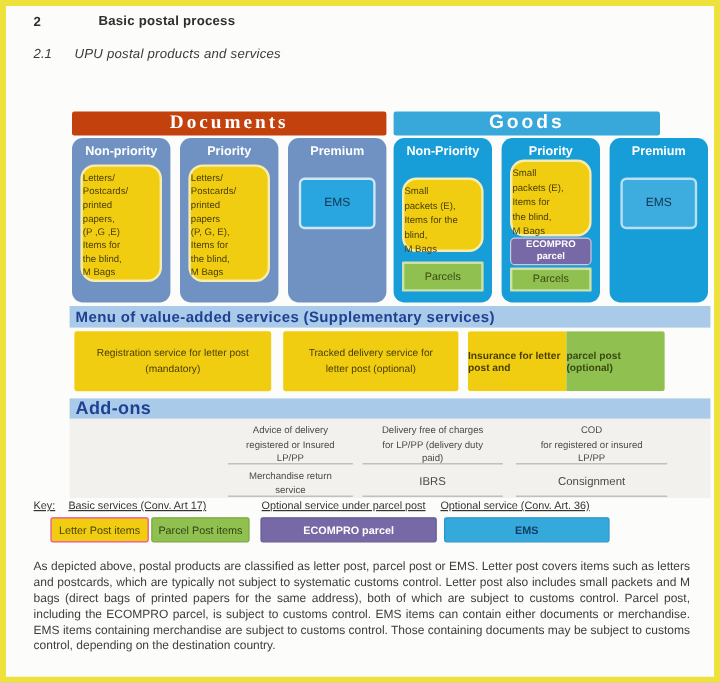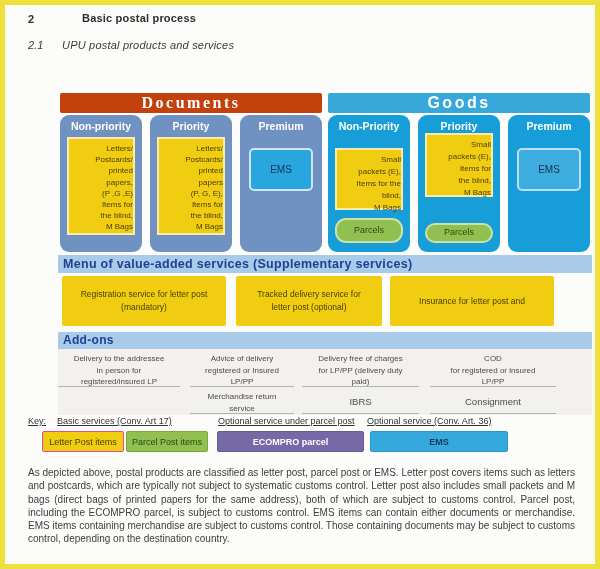--- a/index.html
+++ b/index.html
@@ -20,50 +20,50 @@
   .bar-docs{background:#c2410c;font-family:Liberation Serif, serif;}
   .bar-goods{background:#38a8da;}
 
   
   .pcol{top:115px;width:82px;height:137px;border-radius:9px;}
   .pcol.docs{background:#6f92c3;}
   .pcol.goods{background:#179ed8;}
   .pcol-label{margin-top:5px;text-align:center;color:#fff;font-size:10.5px;font-weight:bold;}
 
   .ybox{position:absolute;left:7px;right:7px;background:#f1cd12;border:2px solid #f7ecae;
-        border-radius:0;color:#4c4000;font-size:8px;line-height:1.4;text-align:right;
+        border-radius:12px;color:#4c4000;font-size:8px;line-height:1.4;text-align:left;
         white-space:pre-line;box-sizing:border-box;padding-top:4px;}
   .ybox.tall{top:22px;height:98px;}
   .ybox.g0{top:33px;height:62px;line-height:1.5;}
   .ybox.g1{top:18px;height:64px;line-height:1.5;}
 
   .parcels{position:absolute;left:7px;right:7px;background:#8fc050;border:2px solid #cde2a9;
-           border-radius:11px;color:#39480f;font-size:9px;text-align:center;box-sizing:border-box;}
+           border-radius:1px;color:#39480f;font-size:9px;text-align:center;box-sizing:border-box;}
   .parcels.g0{top:103px;height:25px;line-height:20px;}
   .parcels.g1{top:108px;height:20px;line-height:15px;}
 
   .ecompro{position:absolute;left:7px;right:7px;top:83px;height:23px;background:#7768a6;
            border:1px solid #cfc8e2;border-radius:4px;color:#fff;font-size:8px;font-weight:bold;
            line-height:1.3;text-align:center;white-space:pre-line;box-sizing:border-box;}
   .emsbox{position:absolute;left:9px;right:9px;top:33px;height:43px;border-radius:5px;
           font-size:10px;text-align:center;color:#16334f;line-height:39px;box-sizing:border-box;}
   .emsbox.docs{background:#29a6df;border:2px solid #cfe6f5;}
   .emsbox.goods{background:#3cadde;border:2px solid #b8e0f2;}
 
   
   .band{left:58px;width:534px;background:#a9cbe9;color:#1f4093;font-weight:bold;
         padding-left:5px;box-sizing:border-box;letter-spacing:.3px;}
   .band.menu{top:255px;height:18px;font-size:12.5px;line-height:18px;}
-  .band.addons{top:332px;height:17px;font-size:12px;line-height:17px;}
+  .band.addons{top:332px;height:17px;font-size:15px;line-height:17px;}
 
   
   .vbox{top:276px;height:50px;background:#f1cd12;border-radius:2px;color:#473e00;
         font-size:8.5px;line-height:1.5;text-align:center;white-space:pre-line;
         display:flex;align-items:center;justify-content:center;}
-  .vsplit{top:276px;height:50px;border-radius:2px;overflow:hidden;display:flex;flex-direction:row;}
+  .vsplit{top:276px;height:50px;border-radius:2px;overflow:hidden;display:flex;flex-direction:row;font-weight:bold;}
   .vhalf{flex:1;display:flex;align-items:center;justify-content:center;font-size:8.5px;}
   .vhalf.yellow{background:#f1cd12;color:#473e00;}
   .vhalf.green{background:#8fc050;color:#39480f;}
 
   
   .addons-bg{left:58px;top:349px;width:534px;height:66px;background:#f3f1ee;}
   .acell{color:#4b4b4b;font-size:8px;line-height:1.45;text-align:center;white-space:pre-line;
          border-bottom:1px solid #b3b3b3;box-sizing:border-box;padding-top:2px;}
   .acell.r1{top:351px;height:36px;}
   .acell.r2{top:389px;height:25px;}
@@ -85,21 +85,21 @@
 <body>
 
 <div class="page">
 
   <span class="abs h-num" style="left:28px;top:13px;">2</span>
   <span class="abs h-title" style="left:62px;top:12px;margin-left:20px;">Basic postal process</span>
   <span class="abs h-num sub" style="left:28px;top:39px;">2.1</span>
   <span class="abs h-title sub" style="left:62px;top:39px;">UPU postal products and services</span>
 
   <div class="abs group-bar bar-docs" style="left:60px;top:93px;width:262px;">Documents</div>
-  <div class="abs group-bar bar-goods" style="left:328px;top:93px;width:262px;">Goods</div>
+  <div class="abs group-bar bar-goods" style="left:328px;top:93px;width:222px;">Goods</div>
 
   <div class="abs pcol docs" style="left:60px;">
     <div class="pcol-label">Non-priority</div>
     <div class="ybox tall">Letters/
 Postcards/
 printed
 papers,
 (P ,G ,E)
 Items for
 the blind,
@@ -130,43 +130,43 @@
 M Bags</div>
     <div class="parcels g0">Parcels</div>
   </div>
   <div class="abs pcol goods" style="left:418px;">
     <div class="pcol-label">Priority</div>
     <div class="ybox g1">Small
 packets (E),
 Items for
 the blind,
 M Bags</div>
+    <div class="ecompro">ECOMPRO
+parcel</div>
     <div class="parcels g1">Parcels</div>
   </div>
   <div class="abs pcol goods" style="left:508px;">
     <div class="pcol-label">Premium</div>
     <div class="emsbox goods">EMS</div>
   </div>
 
   <div class="abs band menu">Menu of value-added services (Supplementary services)</div>
 
   <div class="abs vbox" style="left:236px;width:146px;">Tracked delivery service for
 letter post (optional)</div>
   <div class="abs vbox" style="left:62px;width:164px;">Registration service for letter post
 (mandatory)</div>
   <div class="abs vsplit" style="left:390px;width:164px;">
     <div class="vhalf yellow">Insurance for letter post and</div>
+    <div class="vhalf green">parcel post (optional)</div>
   </div>
 
   <div class="abs band addons">Add-ons</div>
   <div class="abs addons-bg"></div>
 
-  <div class="abs acell r1" style="left:58px;width:122px;">Delivery to the addressee
-in person for
-registered/insured LP</div>
   <div class="abs acell r1" style="left:190px;width:104px;">Advice of delivery
 registered or Insured
 LP/PP</div>
   <div class="abs acell r1" style="left:302px;width:117px;">Delivery free of charges
 for LP/PP (delivery duty
 paid)</div>
   <div class="abs acell r1" style="left:430px;width:126px;">COD
 for registered or insured
 LP/PP</div>
 

